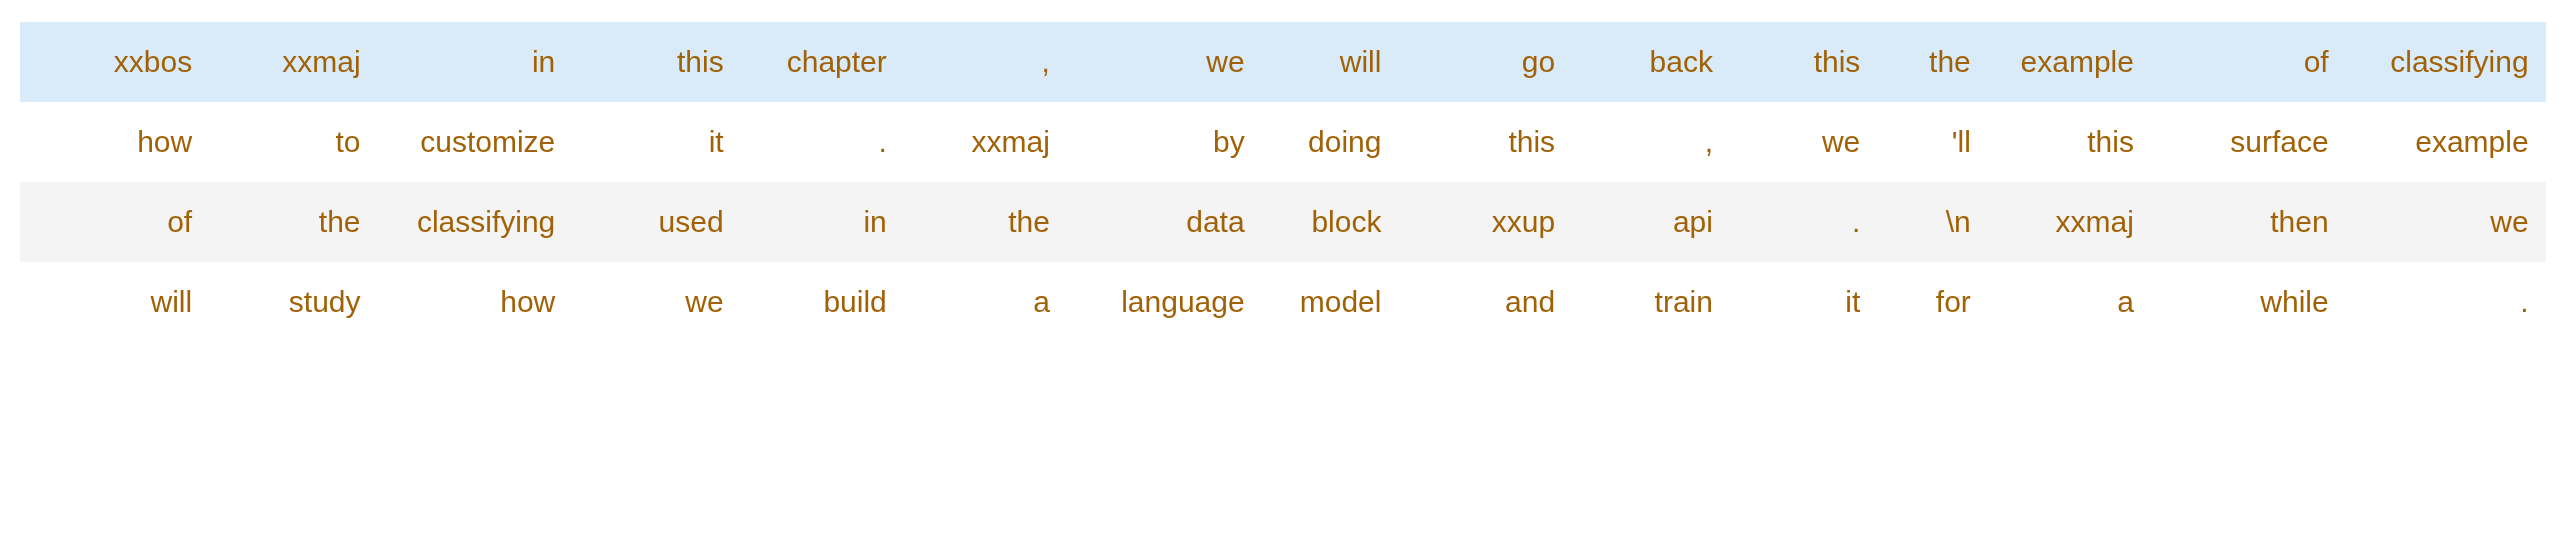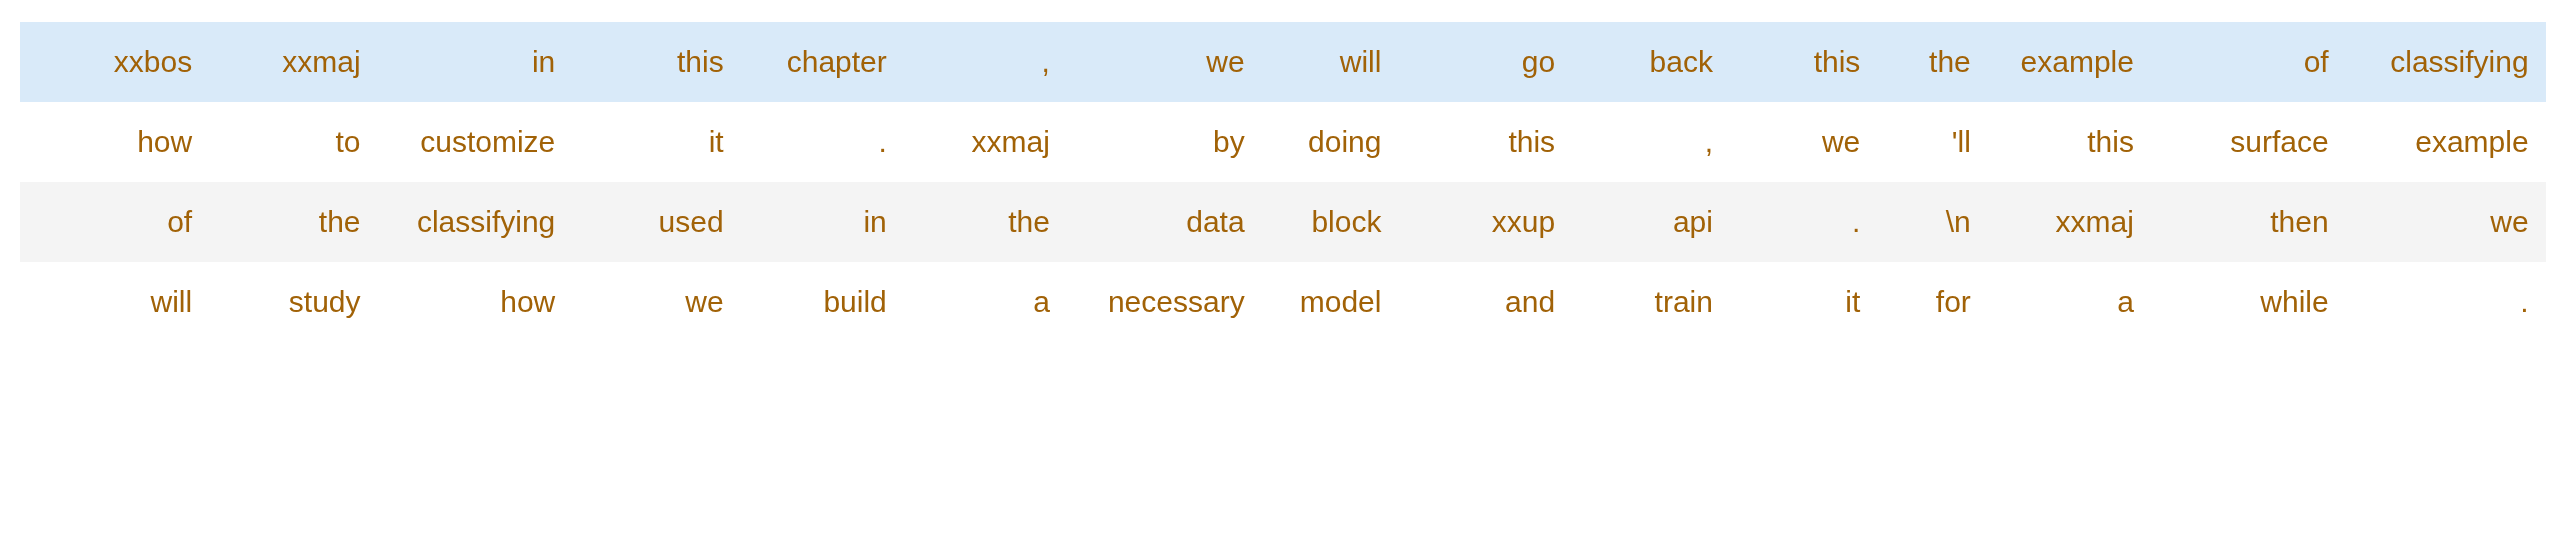--- a/index.html
+++ b/index.html
@@ -121,21 +121,21 @@
           <td>we</td>
           <td></td>
         </tr>
         <tr class="row-plain">
           <td>will</td>
           <td>study</td>
           <td>how</td>
           <td>we</td>
           <td>build</td>
           <td>a</td>
-          <td>necessary</td>
+          <td>language</td>
           <td>model</td>
           <td>and</td>
           <td>train</td>
           <td>it</td>
           <td>for</td>
           <td>a</td>
           <td>while</td>
           <td>.</td>
           <td></td>
         </tr>

